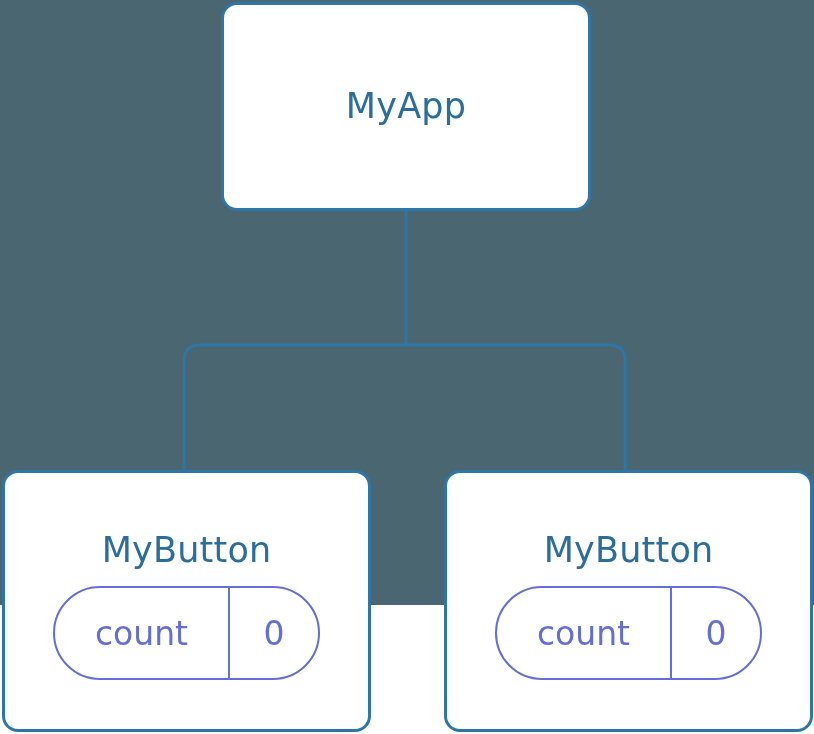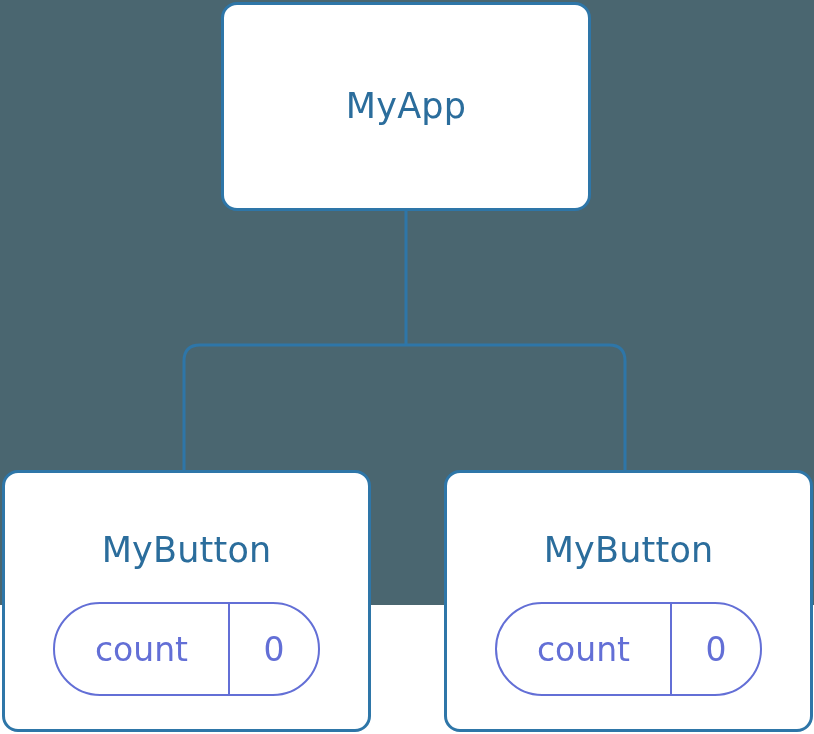--- a/index.html
+++ b/index.html
@@ -71,21 +71,21 @@
   }
   #node-leaf-0 { left: 2px; }
   #node-leaf-1 { left: 444px; }
 
   .leaf-card .node-title {
     margin-top: 60px;
   }
 
   
   .state-pill {
-    margin-top: 34px;
+    margin-top: 18px;
     height: 94px;
     width: 267px;
     border: 2px solid #636fd6;
     border-radius: 47px;
     box-sizing: border-box;
     background: #ffffff;
     display: flex;
     align-items: stretch;
     overflow: hidden;
   }

